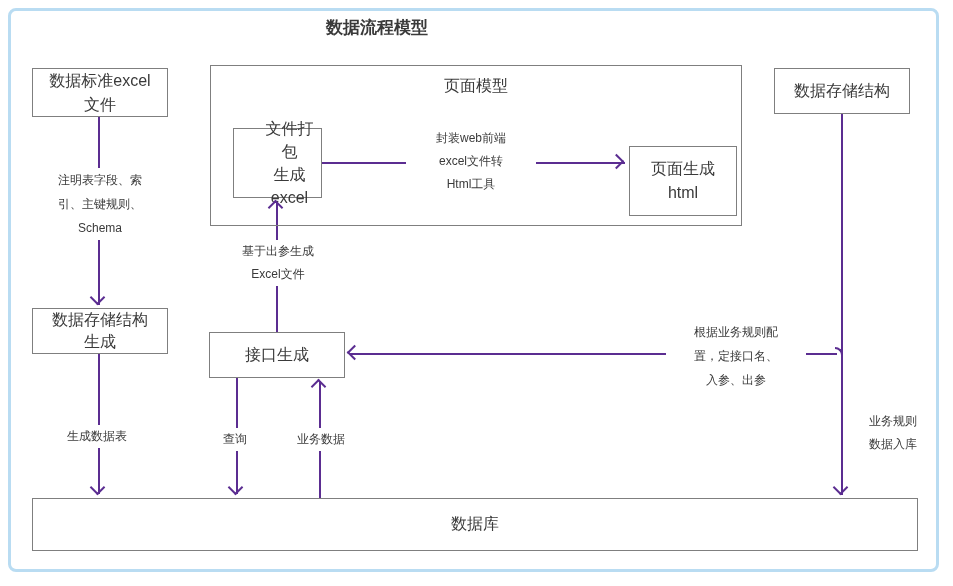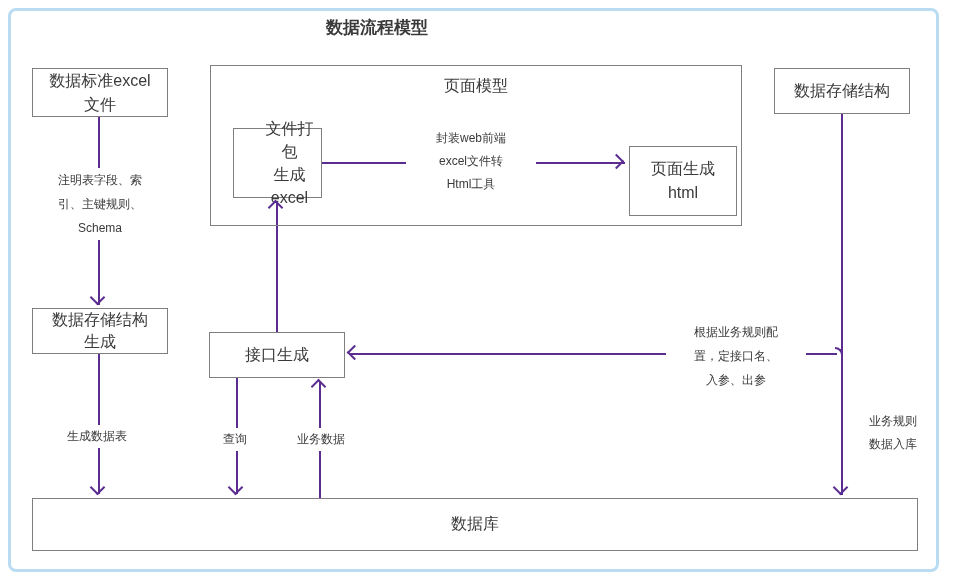--- a/index.html
+++ b/index.html
@@ -100,20 +100,22 @@
 html</div>
   <div class="node" style="left:774px;top:68px;width:136px;height:46px;">数据存储结构</div>
   <div class="node lh22" style="left:32px;top:308px;width:136px;height:46px;">数据存储结构
 生成</div>
   <div class="node" style="left:32px;top:498px;width:886px;height:53px;">数据库</div>
   <div class="node" style="left:209px;top:332px;width:136px;height:46px;">接口生成</div>
 
   <div class="elabel onwhite lh24" style="left:20px;top:168px;width:160px;">注明表字段、索
 引、主键规则、
 Schema</div>
+  <div class="elabel onwhite" style="left:208px;top:240px;width:140px;">基于出参生成
+Excel文件</div>
   <div class="elabel onwhite" style="left:406px;top:127px;width:130px;">封装web前端
 excel文件转
 Html工具</div>
   <div class="elabel onwhite lh24" style="left:666px;top:320px;width:140px;">根据业务规则配
 置，定接口名、
 入参、出参</div>
   <div class="elabel onwhite" style="left:47px;top:425px;width:100px;">生成数据表</div>
   <div class="elabel onwhite" style="left:205px;top:428px;width:60px;">查询</div>
   <div class="elabel onwhite" style="left:281px;top:428px;width:80px;">业务数据</div>
   <div class="elabel" style="left:853px;top:410px;width:80px;">业务规则

